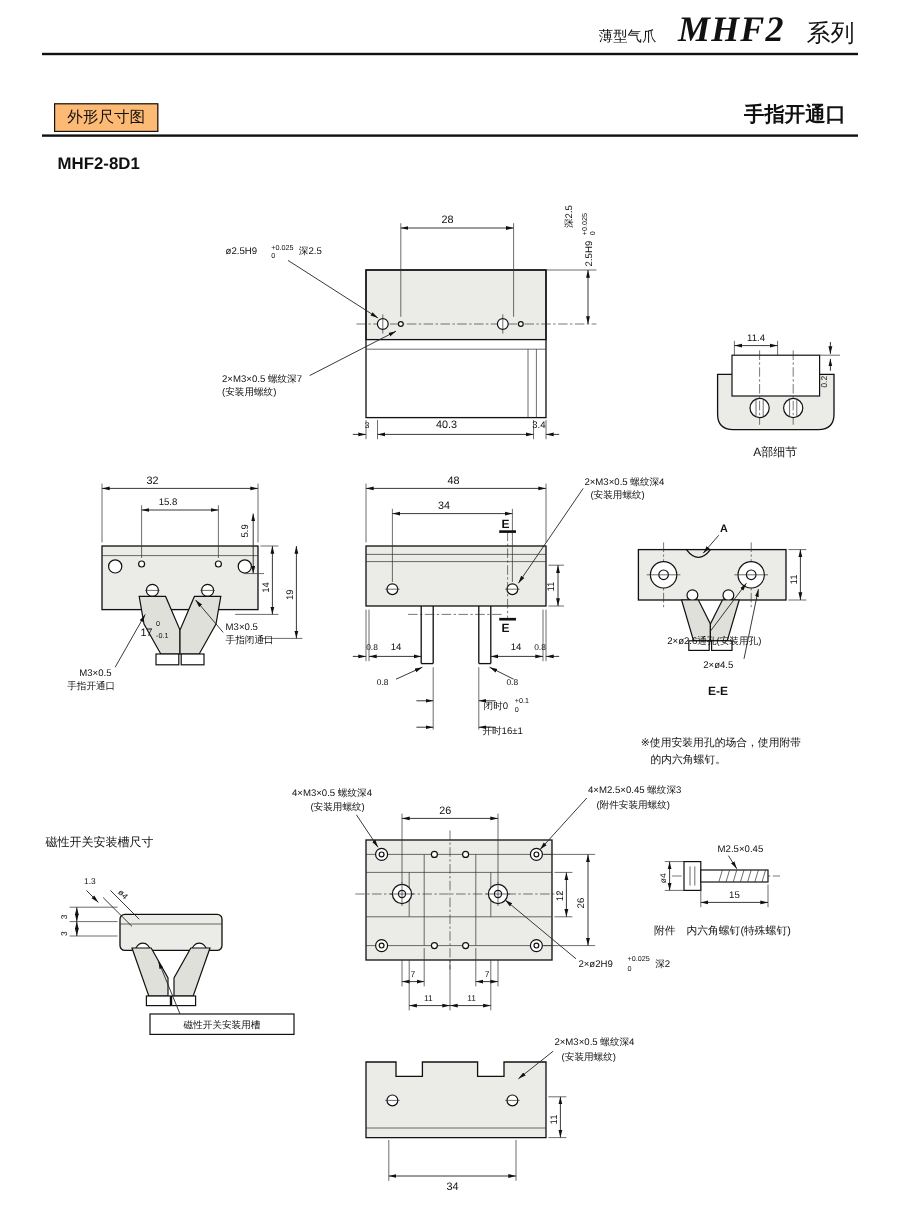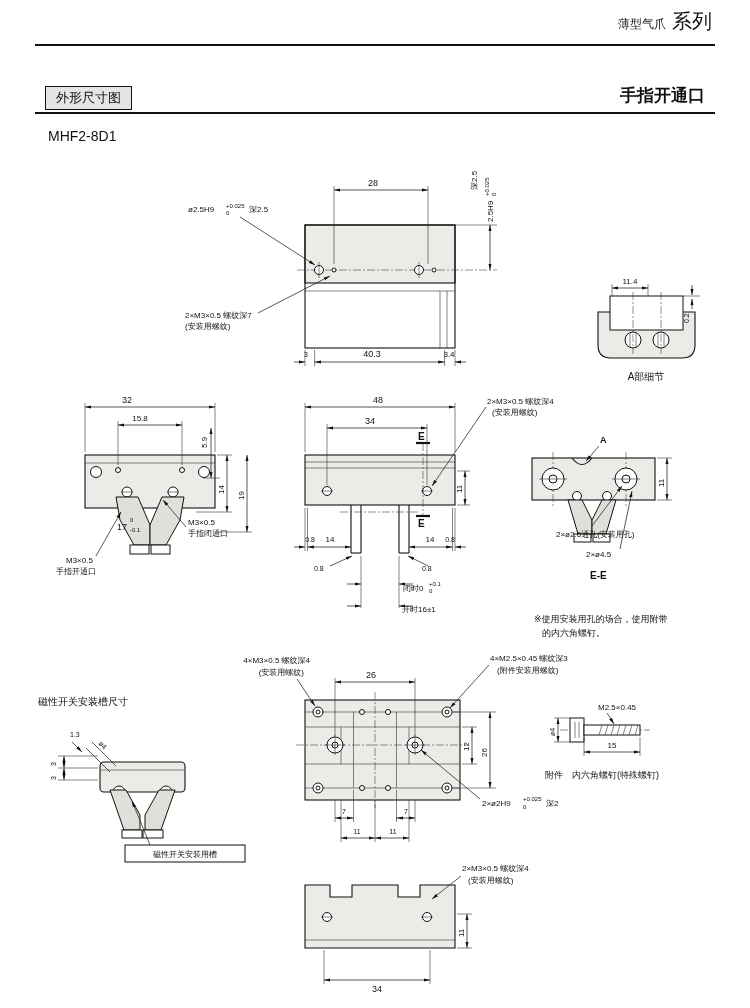--- a/index.html
+++ b/index.html
@@ -1,44 +1,45 @@
 <!DOCTYPE html>
 <html><head>
 <meta charset="utf-8">
 <style>
   *{margin:0;padding:0;box-sizing:border-box}
   html,body{width:750px;height:1008px}
   body{position:relative;background:#fff;font-family:"Liberation Sans","DejaVu Sans",sans-serif;color:#111;overflow:hidden}
-  .hdr{position:absolute;top:8px;right:38px;display:flex;align-items:baseline;gap:6px}
+  .hdr{position:absolute;top:8px;right:38px;display:flex;align-items:baseline;gap:18px}
   .hdr .pre{font-size:12px}
   .hdr .name{font-size:30px;font-weight:bold;font-style:italic;font-family:"Liberation Serif","DejaVu Serif",serif;letter-spacing:1px}
   .hdr .suf{font-size:20px}
   .rule1{position:absolute;top:44px;left:35px;right:35px;height:2px;background:#111}
-  .sec{position:absolute;top:86px;left:45px;font-size:13px;border:1px solid #111;padding:2px 10px;background:#e5e5e5}
+  .sec{position:absolute;top:86px;left:45px;font-size:13px;border:1px solid #111;padding:2px 10px;background:#fdba74}
   .brand{position:absolute;top:84px;right:45px;font-size:17px;font-weight:bold}
   .rule2{position:absolute;top:112px;left:35px;right:35px;height:2px;background:#111}
-  .model{position:absolute;top:128px;left:48px;font-size:14px;font-weight:normal}
+  .model{position:absolute;top:128px;left:48px;font-size:14px;font-weight:bold}
   svg{position:absolute;left:0;top:0}
   svg text{fill:#111}
   .t10{font-size:10px}.t9{font-size:9px}.t8{font-size:8px}.t7{font-size:7px}.t6{font-size:6px}
   .b{font-weight:bold}
   .ol{stroke:#111;stroke-width:1.1;fill:none}
   .olg{stroke:#111;stroke-width:1.1;fill:#ebece7}
   .flap{stroke:#111;stroke-width:1;fill:#dfe0da}
   .hw{fill:#fff;stroke:#111;stroke-width:1}
   .tl{stroke:#333;stroke-width:0.6;fill:none}
   .dl{stroke:#222;stroke-width:0.75;fill:none}
   .cl{stroke:#333;stroke-width:0.55;stroke-dasharray:8 2 2 2;fill:none}
   .thick{stroke:#111;stroke-width:2.2}
 </style>
 </head>
 <body>
 
 <div class="hdr">
   <span class="pre">薄型气爪</span>
+  <span class="name">MHF2</span>
   <span class="suf">系列</span>
 </div>
 <div class="rule1"></div>
 <div class="sec">外形尺寸图</div>
 <div class="brand">手指开通口</div>
 <div class="rule2"></div>
 <div class="model">MHF2-8D1</div>
 
 <svg width="750" height="1008" viewBox="0 0 750 1008">
 <defs>

